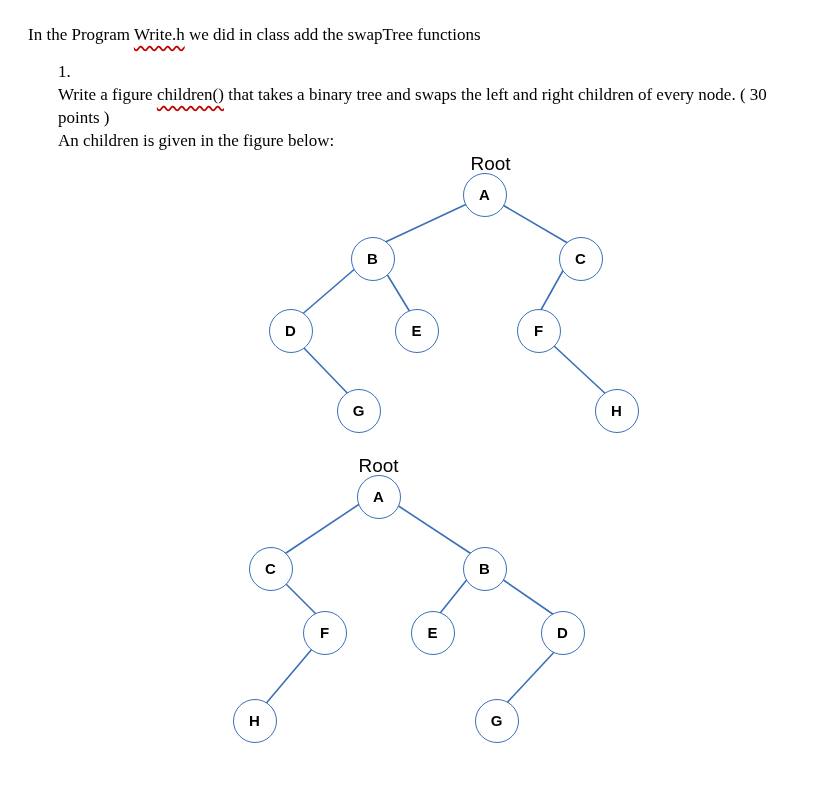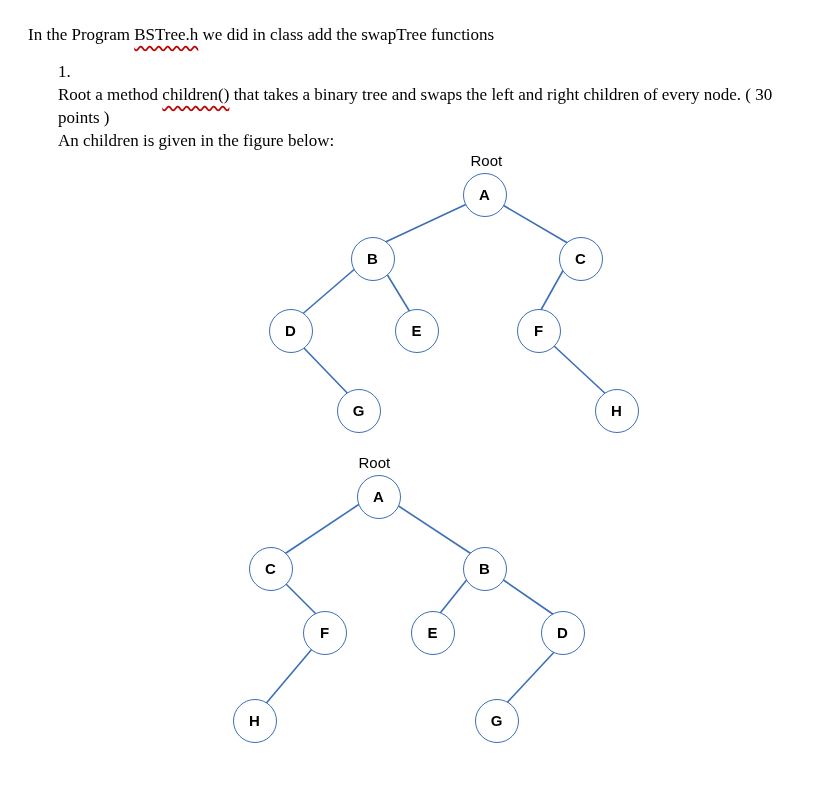--- a/index.html
+++ b/index.html
@@ -21,37 +21,37 @@
   .wavy{text-decoration:underline wavy #c00000;text-underline-offset:5px;}
   .figure{position:relative;width:700px;height:640px;margin:6px auto 0 auto;}
   .node{
     position:absolute;width:44px;height:44px;border:1.6px solid #3a6fb7;
     border-radius:50%;box-sizing:border-box;
     display:flex;align-items:center;justify-content:center;
     font-family:Arial,Helvetica,sans-serif;font-size:15px;font-weight:600;
     background:#fff;color:#000;
   }
   .label{
-    position:absolute;font-family:Arial,Helvetica,sans-serif;font-size:15px;
+    position:absolute;font-family:Arial,Helvetica,sans-serif;font-size:19px;
     font-weight:400;color:#000;
   }
   svg.edges{position:absolute;left:0;top:0;width:700px;height:640px;pointer-events:none;}
   svg.edges line{stroke:#3a6fb7;stroke-width:1.6;}
 </style>
 </head>
 <body>
 
 <p class="intro-line">
-  <span>In the Program </span><span class="wavy">BSTree.h</span><span> we did in class add the swapTree functions</span>
+  <span>In the Program </span><span class="wavy">Write.h</span><span> we did in class add the swapTree functions</span>
 </p>
 
 <div class="q1">
   <span class="q1-num">1.</span>
   <span class="q1-body">
-    <span>Root a method </span><span class="wavy">children()</span><span> that takes a binary tree and swaps the left and right children of every node. ( 30 points )</span><br>
+    <span>Write a figure </span><span class="wavy">children()</span><span> that takes a binary tree and swaps the left and right children of every node. ( 30 points )</span><br>
     <span>An children is given in the figure below:</span>
   </span>
 </div>
 
 <div class="figure">
 
   <span class="label" style="left:402px;top:-8px;">Root</span>
 
   <svg class="edges">
     <line x1="400" y1="44" x2="310" y2="86"></line>

